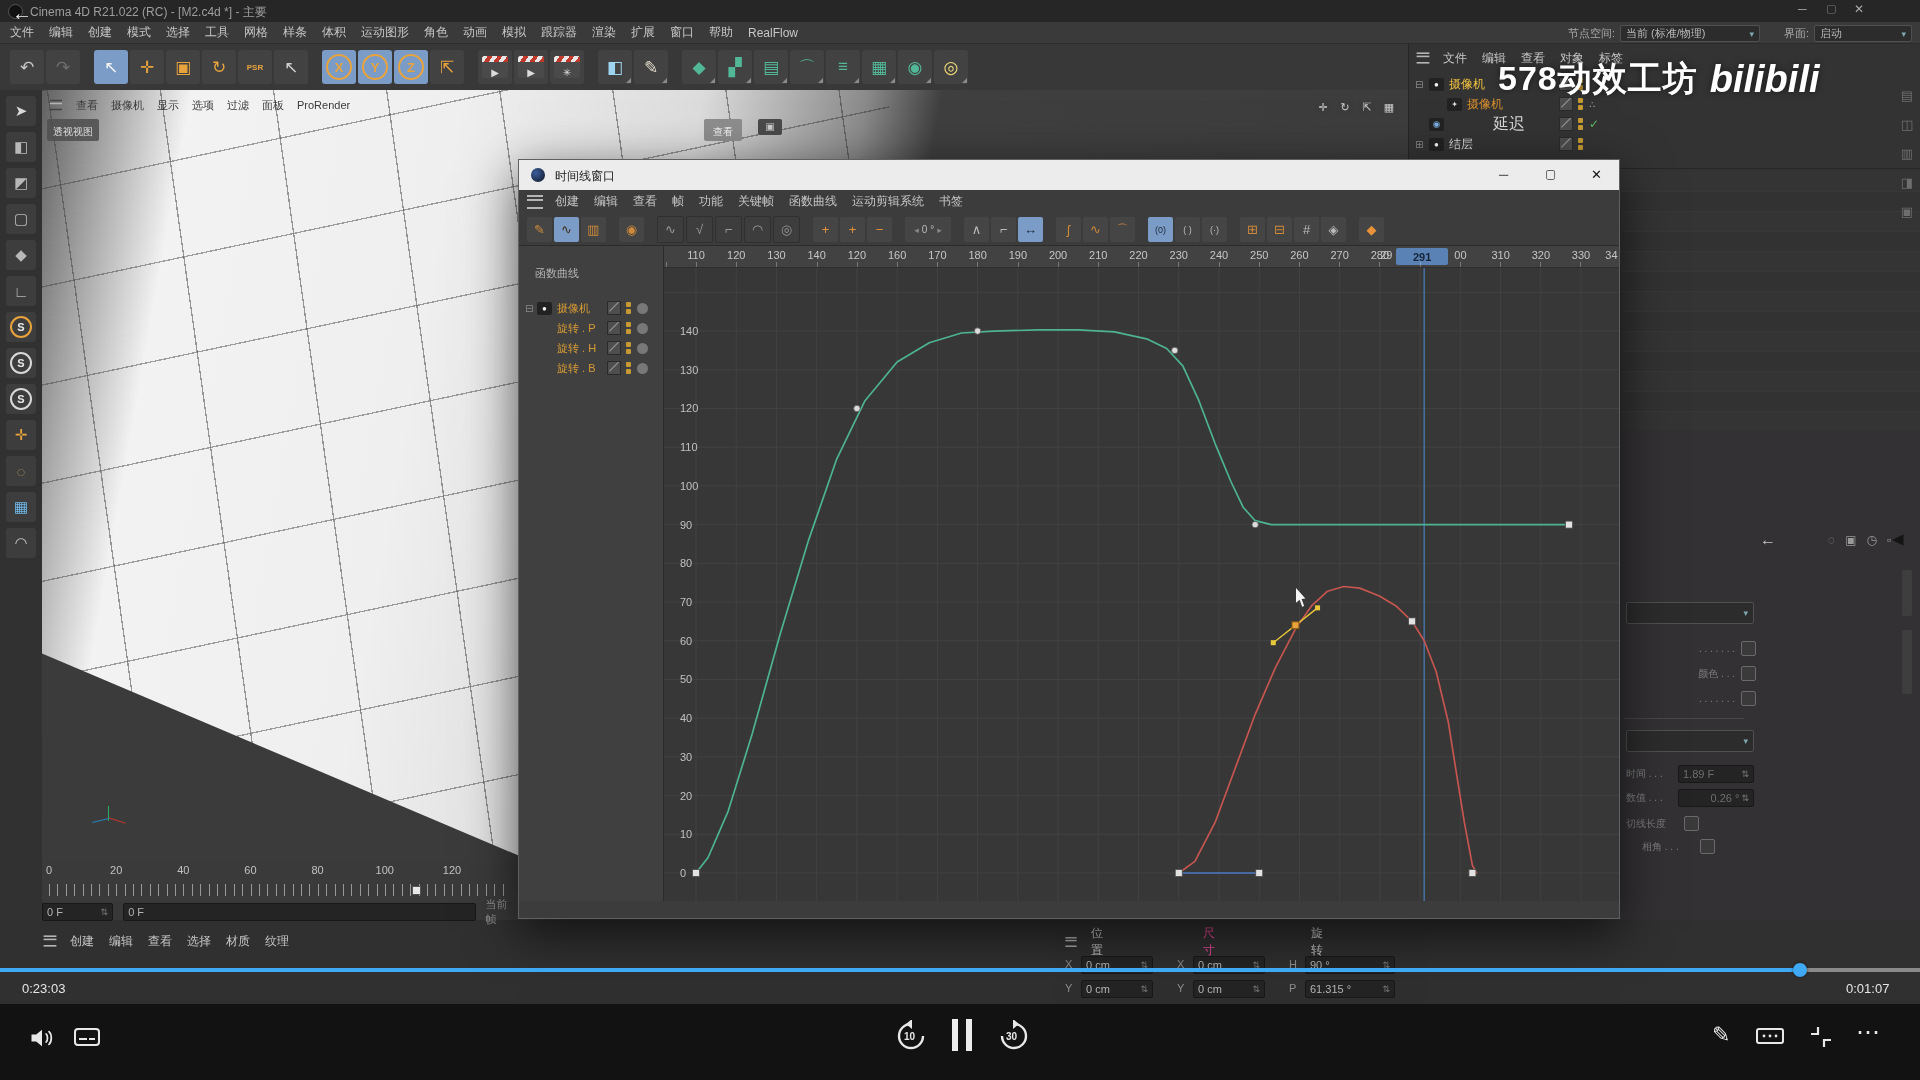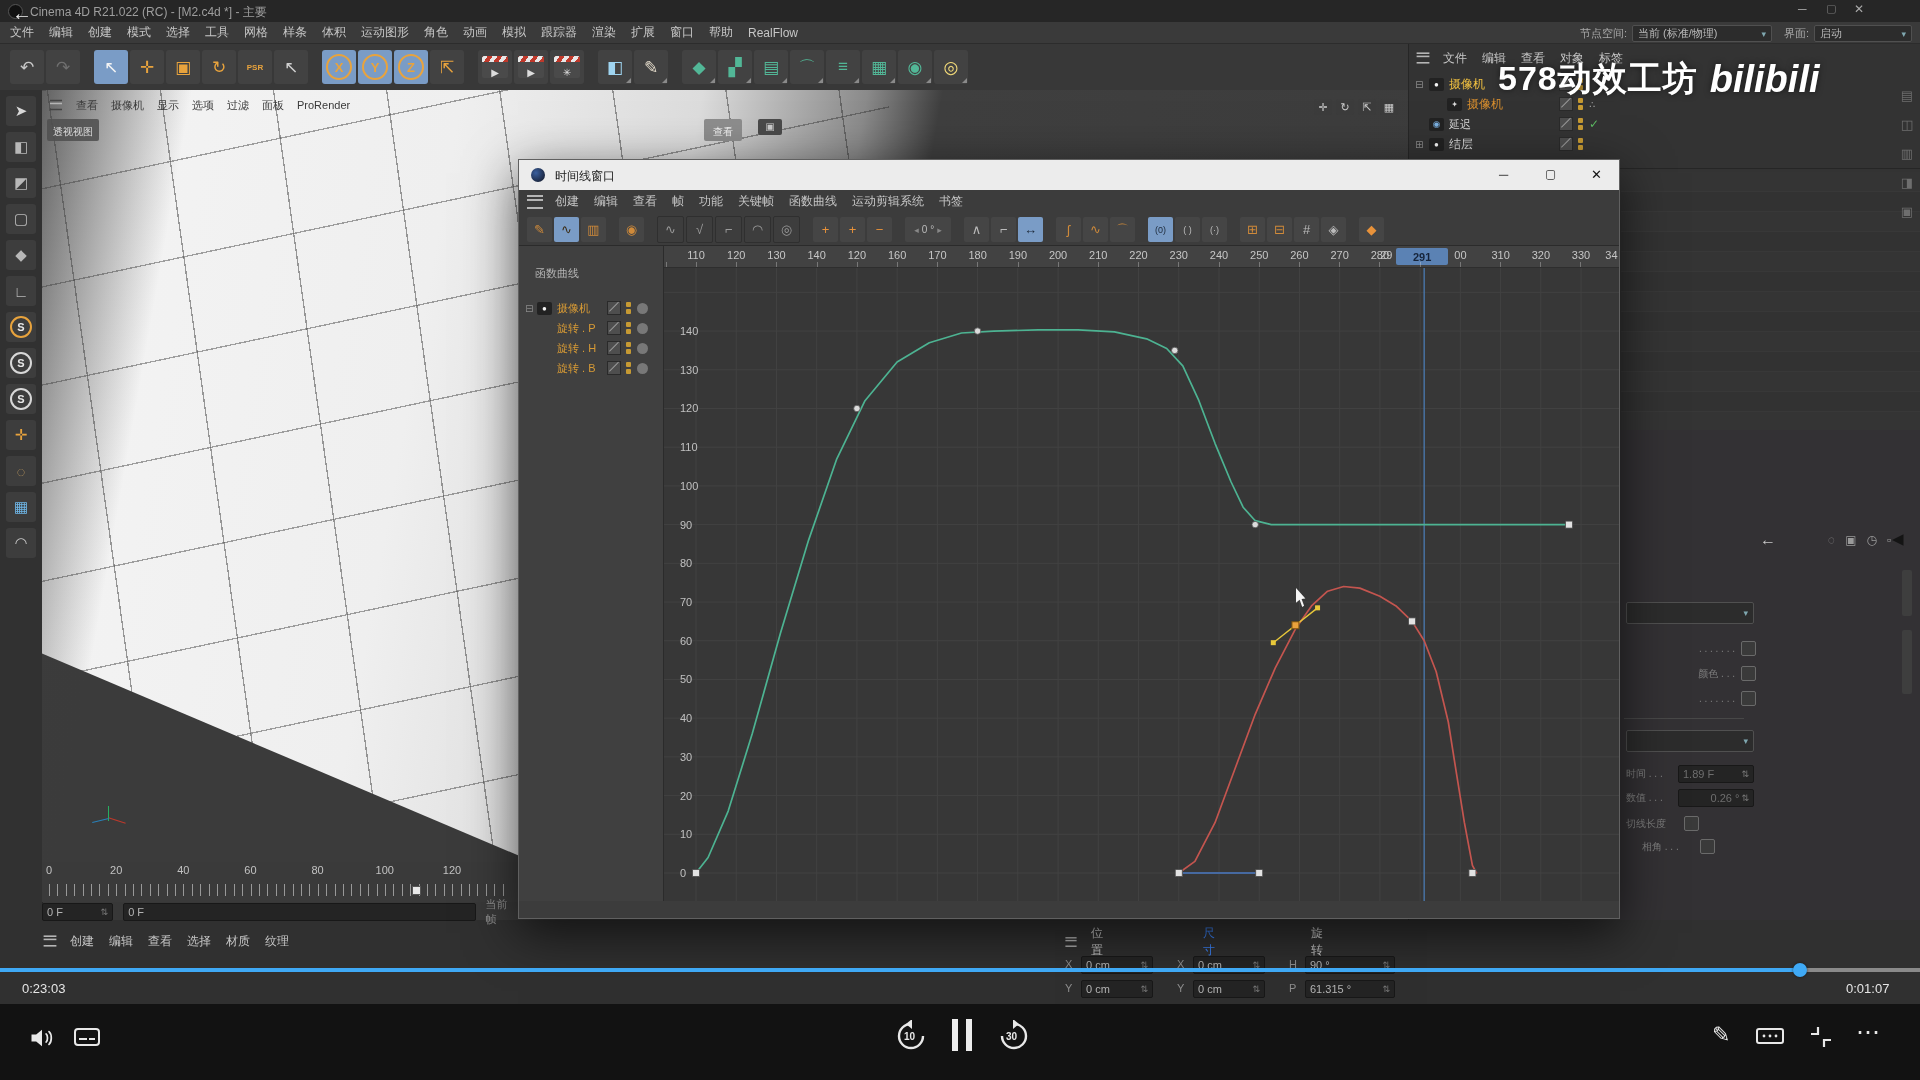--- a/index.html
+++ b/index.html
@@ -75,21 +75,21 @@
           <span class="menu-item">窗口</span>
           <span class="menu-item">帮助</span>
           <span class="menu-item">RealFlow</span>
         </span>
       <span class="abs row" style="right:8px;top:3px;">
         <span style="color:#a8a8a8;font-size:11px;margin-right:5px;">节点空间:</span>
         <span class="ddown" style="width:128px;height:15px;">
           <span>当前 (标准/物理)</span>
             <span class="car">▾</span>
         </span>
-        <span style="color:#a8a8a8;font-size:11px;margin:0 5px 0 12px;">界面:</span>
+        <span style="color:#a8a8a8;font-size:11px;margin:0 5px 0 24px;">界面:</span>
         <span class="ddown" style="width:86px;height:15px;">
           <span>启动</span>
             <span class="car">▾</span>
         </span>
       </span>
     </div>
 
     <div id="main-toolbar" class="abs row" style="left:10px;top:46px;width:1900px;height:42px;">
         <div class="tb-btn">
           <span style="color: rgb(200, 200, 200);">↶</span>
@@ -300,21 +300,21 @@
                 <i></i>
               </span>
               <span style="color: rgb(170, 170, 170); font-size: 10px; margin-left: 6px;">∴</span>
             </span>
           </div>
           <div class="om-row">
             <span style="width: 14px; margin-left: 4px; color: rgb(138, 138, 138); font-size: 10px;"></span>
             <span style="width: 15px; height: 13px; background: rgb(34, 34, 34); border-radius: 2px; display: flex; align-items: center; justify-content: center; margin-right: 5px;">
               <i style="color: rgb(122, 176, 224); font-size: 9px; font-style: normal;">◉</i>
             </span>
-            <span style="color: rgb(216, 216, 216); font-size: 11px;">延迟</span>
+            <span style="color: rgb(216, 216, 216); font-size: 16px; margin-left: 44px;">延迟</span>
             <span style="position: absolute; left: 148px; display: flex; align-items: center;">
               <span class="slashbox"></span>
               <span class="dots2">
                 <i></i>
                 <i></i>
               </span>
               <span style="color: rgb(93, 187, 99); font-size: 12px; margin-left: 6px;">✓</span>
             </span>
           </div>
           <div class="om-row">
@@ -453,21 +453,21 @@
           <span class="menu-item">选择</span>
           <span class="menu-item">材质</span>
           <span class="menu-item">纹理</span>
         </span>
     </div>
 
     <div id="coords" class="abs" style="left:1055px;top:930px;width:372px;height:132px;background:#2f2f2f;">
       <div class="abs row" style="left:8px;top:5px;height:14px;">
         <span class="ham" style="transform:scale(.7);margin-right:4px;"></span>
       <span style="position: absolute; left: 28px; color: rgb(198, 198, 198); font-size: 12px;">位置</span>
-          <span style="position: absolute; left: 140px; color: #3b82f6; font-size: 12px;">尺寸</span>
+          <span style="position: absolute; left: 140px; color: #ec4899; font-size: 12px;">尺寸</span>
           <span style="position: absolute; left: 248px; color: rgb(198, 198, 198); font-size: 12px;">旋转</span>
         </div>
       <div id="coords-body">
           <span style="position: absolute; left: 10px; top: 28px; color: rgb(142, 142, 142); font-size: 11px;">X</span>
           <span class="valbox" style="position: absolute; left: 26px; top: 26px; width: 62px; justify-content: space-between;">0 cm<i class="stepper" style="font-style: normal;">⇅</i></span>
           <span style="position: absolute; left: 10px; top: 52px; color: rgb(142, 142, 142); font-size: 11px;">Y</span>
           <span class="valbox" style="position: absolute; left: 26px; top: 50px; width: 62px; justify-content: space-between;">0 cm<i class="stepper" style="font-style: normal;">⇅</i></span>
           <span style="position: absolute; left: 10px; top: 76px; color: rgb(142, 142, 142); font-size: 11px;">Z</span>
           <span class="valbox" style="position: absolute; left: 26px; top: 74px; width: 62px; justify-content: space-between;">0 cm<i class="stepper" style="font-style: normal;">⇅</i></span>
           <span style="position: absolute; left: 122px; top: 28px; color: rgb(142, 142, 142); font-size: 11px;">X</span>

